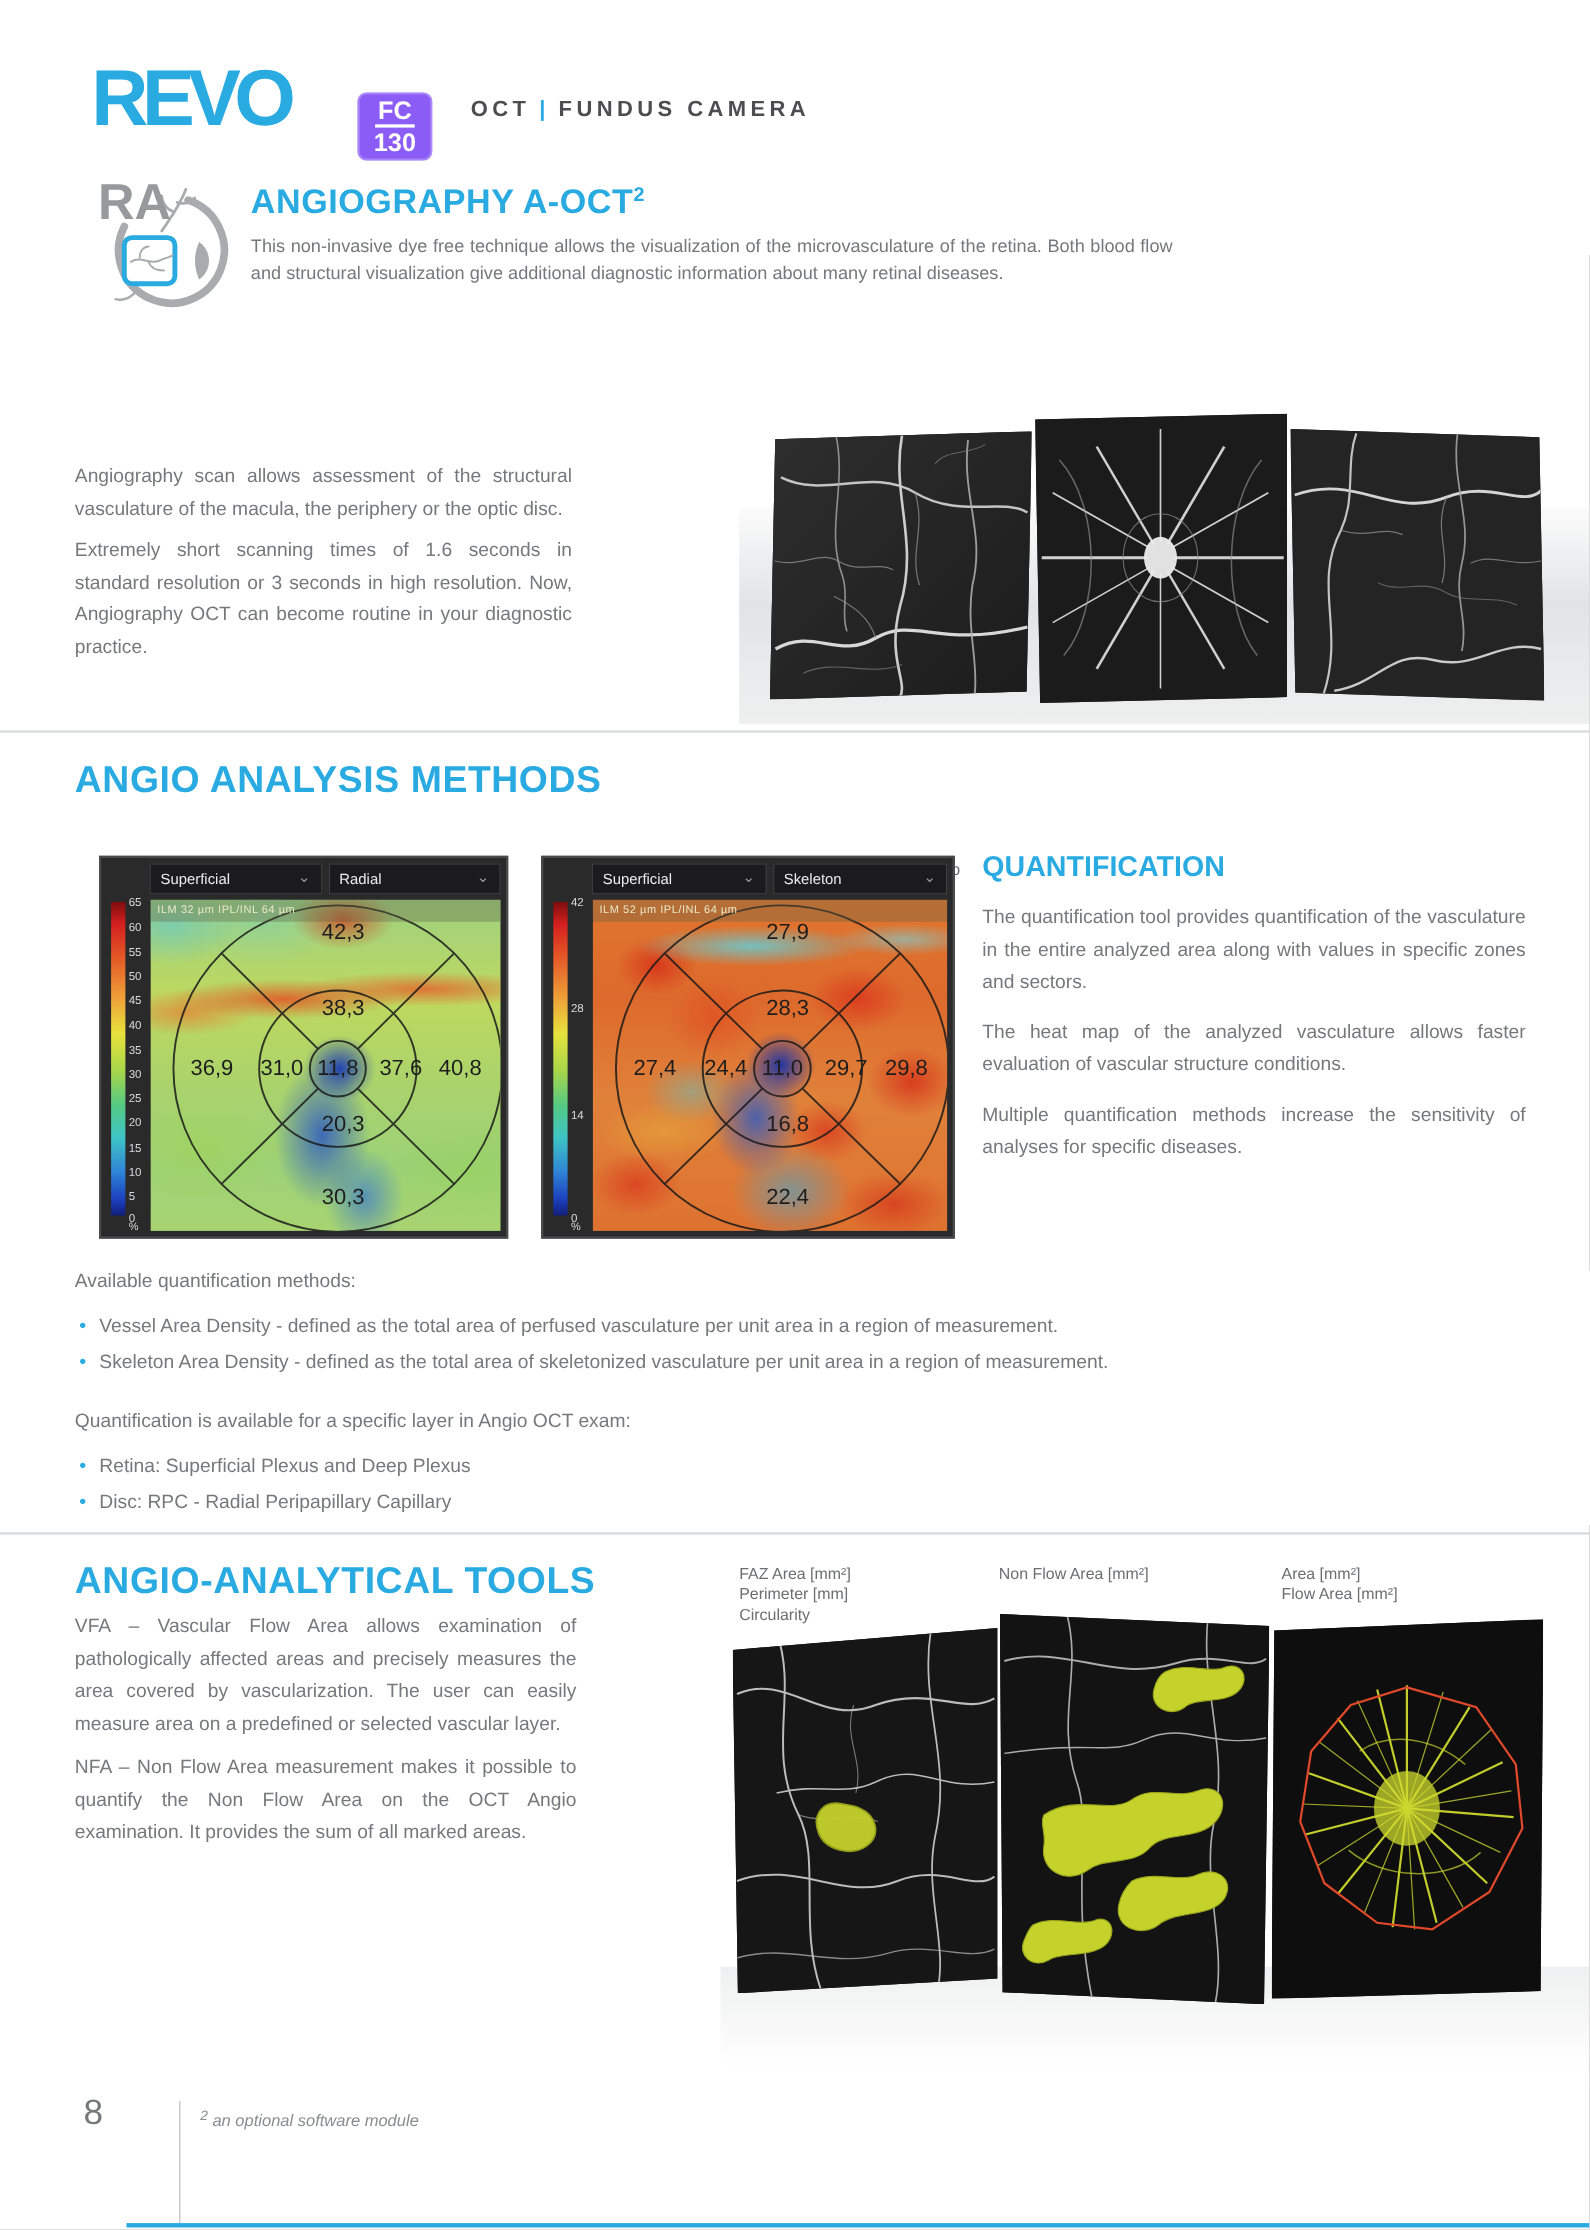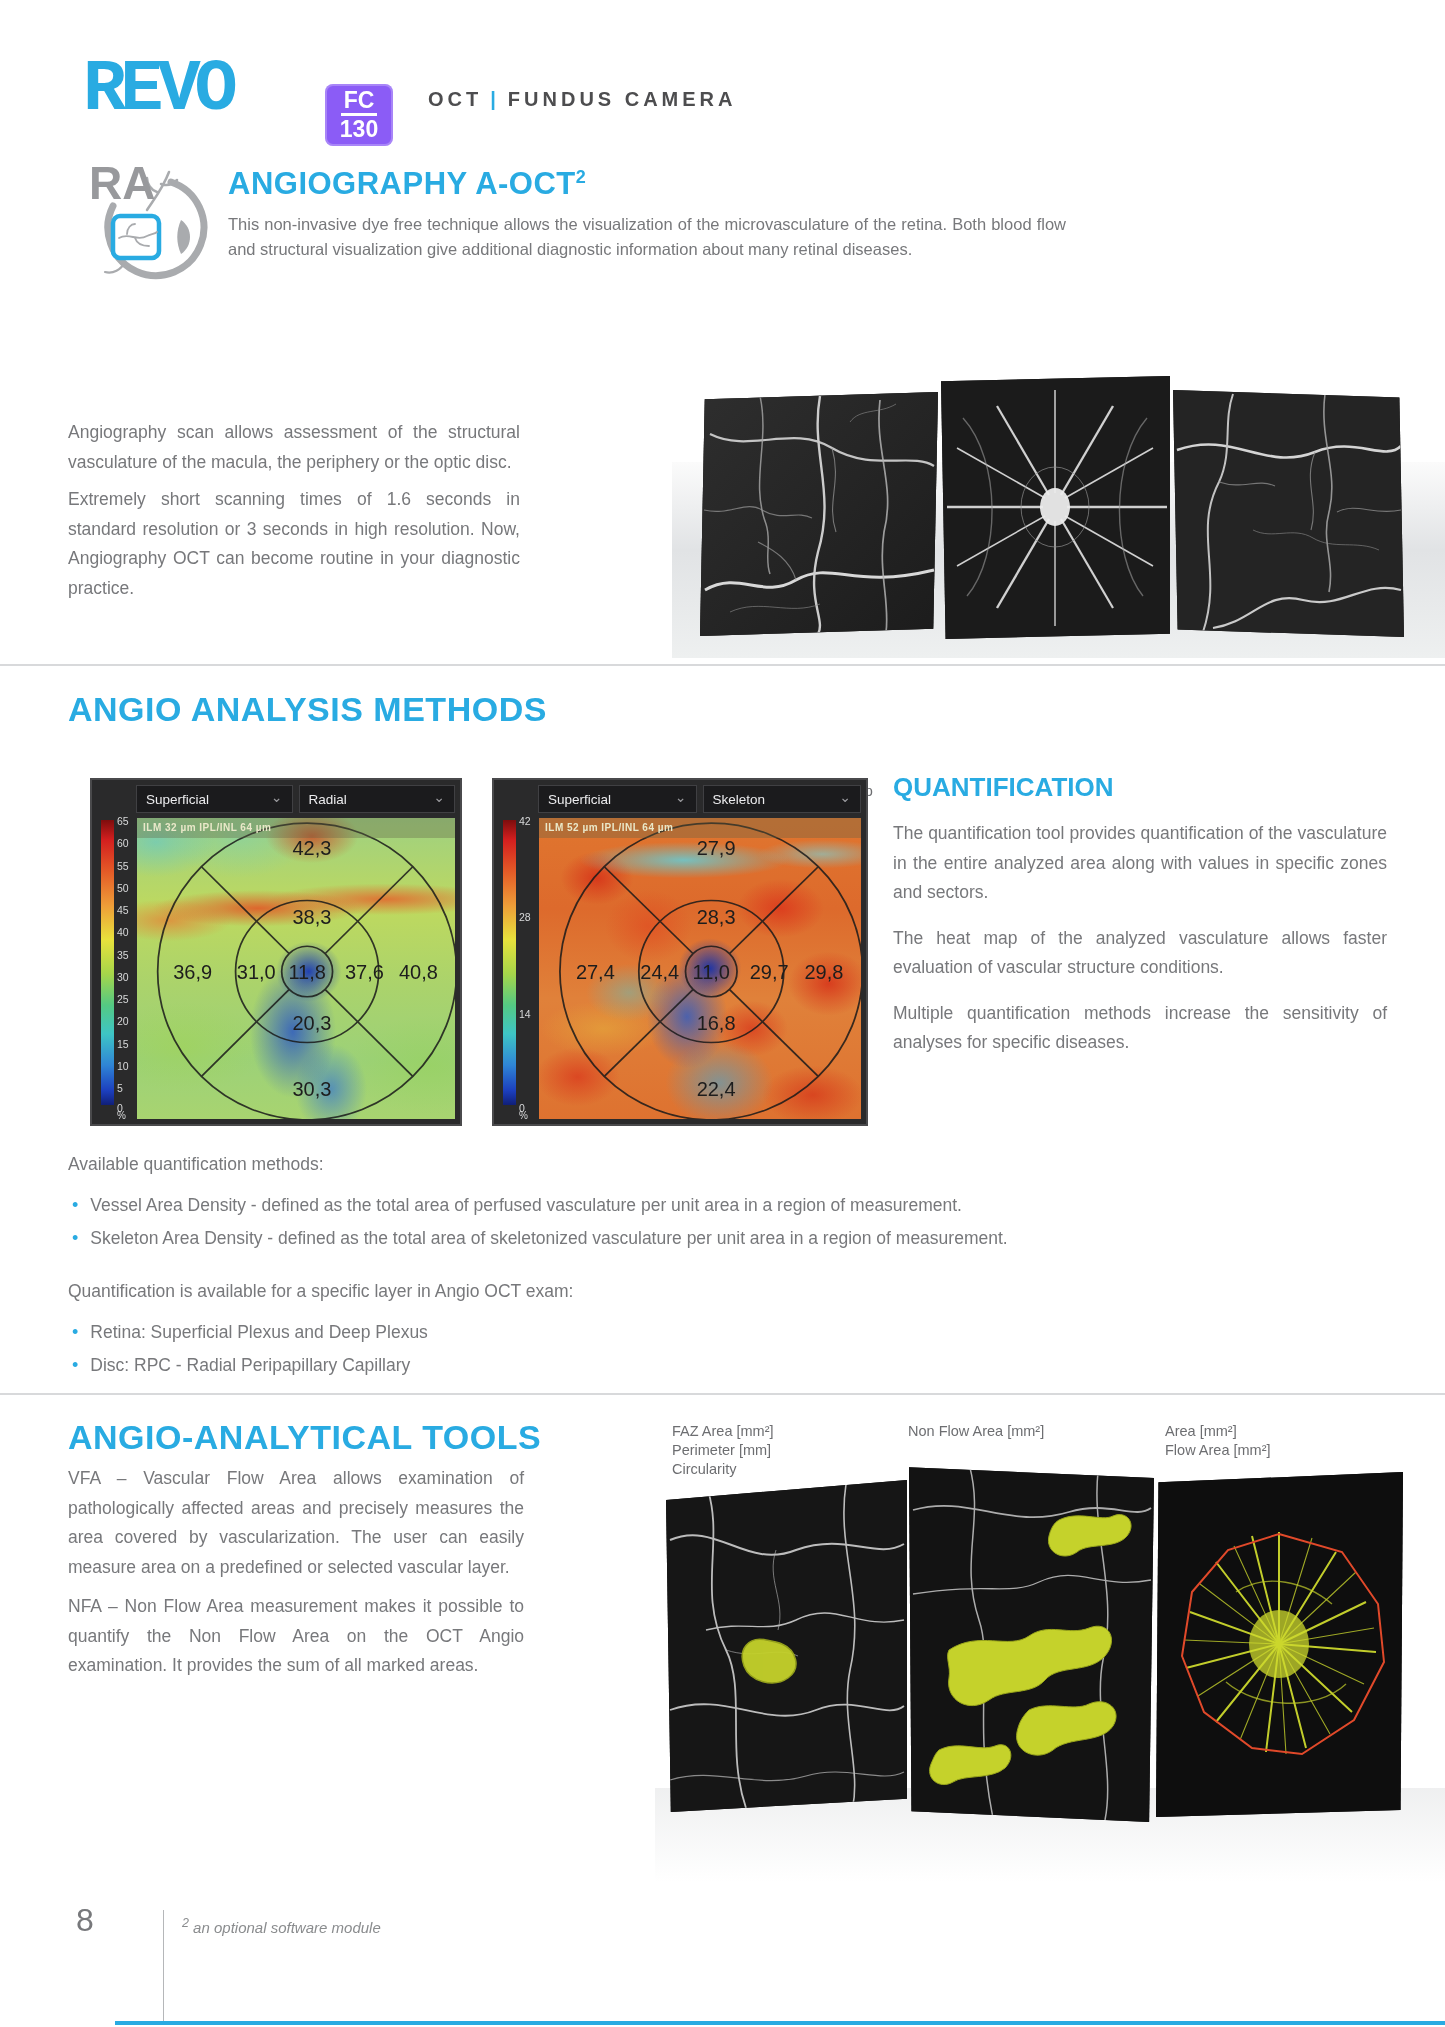--- a/index.html
+++ b/index.html
@@ -1,20 +1,20 @@
 <!DOCTYPE html>
 <html><head>
 <meta charset="utf-8">
 <style>
   * { margin:0; padding:0; box-sizing:border-box; }
   body { background:#9a9a9a; font-family:"Liberation Sans", sans-serif; }
   .page { position:relative; width:1445px; height:2027px; background:#fff; margin:0 auto; overflow:hidden; }
 
   
-  .logo { position:absolute; left:83px; top:54px; font-family:Liberation Mono, monospace;
+  .logo { position:absolute; left:83px; top:54px; font-family:Liberation Sans, sans-serif;
           font-size:72px; font-weight:800; color:#29abe2; letter-spacing:-6px; line-height:1; }
   .badge { position:absolute; left:325px; top:84px; width:68px; height:62px; background:#8b5cf6;
            border-radius:8px; display:flex; flex-direction:column; align-items:center; justify-content:center;
            box-shadow: inset 0 0 0 2px rgba(255,255,255,.25); }
   .badge .bt { color:#fff; font-weight:bold; font-size:23px; line-height:1.05; border-bottom:3px solid #fff; padding:0 3px 1px; }
   .badge .bb { color:#fff; font-weight:bold; font-size:23px; line-height:1.15; }
   .product-line { position:absolute; left:428px; top:88px; font-size:20px; font-weight:bold;
                   letter-spacing:4px; color:#4d4d4f; }
   .product-line .sep { color:#29abe2; padding:0 8px; }
 
@@ -80,21 +80,21 @@
       radial-gradient(ellipse 52px 38px at 18% 20%, rgba(214,48,24,.85), rgba(214,48,24,0) 70%),
       radial-gradient(ellipse 62px 42px at 75% 30%, rgba(220,55,28,.85), rgba(220,55,28,0) 70%),
       radial-gradient(ellipse 58px 46px at 90% 55%, rgba(214,46,24,.8), rgba(214,46,24,0) 70%),
       radial-gradient(ellipse 60px 42px at 12% 86%, rgba(218,60,30,.8), rgba(218,60,30,0) 70%),
       radial-gradient(ellipse 72px 42px at 85% 92%, rgba(214,54,26,.75), rgba(214,54,26,0) 70%),
       radial-gradient(ellipse 62px 52px at 34% 36%, rgba(224,78,34,.75), rgba(224,78,34,0) 70%),
       radial-gradient(ellipse 52px 40px at 66% 70%, rgba(216,50,26,.7), rgba(216,50,26,0) 70%),
       radial-gradient(ellipse 90px 40px at 20% 70%, rgba(230,180,60,.5), rgba(230,180,60,0) 70%),
       linear-gradient(180deg,#e0762f 0%, #dd6a2c 30%, #e0813a 60%, #de7230 100%); }
   .heat-note { position:absolute; left:0; right:0; top:0; height:20px; background:rgba(96,96,70,.35);
-               color:#eae8c9; font-size:10px; line-height:20px; padding-left:6px; letter-spacing:.5px;font-weight:bold; }
+               color:#eae8c9; font-size:10px; line-height:20px; padding-left:6px; letter-spacing:.5px; }
   .etdrs { position:absolute; inset:0; width:100%; height:100%; }
   .val { position:absolute; transform:translate(-50%,-50%); font-size:20px; color:#1d1d1d; white-space:nowrap; }
   .v-top{left:55%;top:10%;} .v-itop{left:55%;top:33%;} .v-left{left:17.5%;top:51%;}
   .v-ileft{left:37.5%;top:51%;} .v-center{left:53.5%;top:51%;} .v-iright{left:71.5%;top:51%;}
   .v-right{left:88.5%;top:51%;} .v-ibot{left:55%;top:68%;} .v-bot{left:55%;top:90%;}
 
   .quant { position:absolute; left:893px; top:772px; width:494px; }
   .quant h3 { font-size:26px; font-weight:bold; color:#29abe2; margin-bottom:16px; }
   .quant p { font-size:17.5px; line-height:29.5px; color:#77787b; text-align:justify; margin-bottom:16px; }
 

